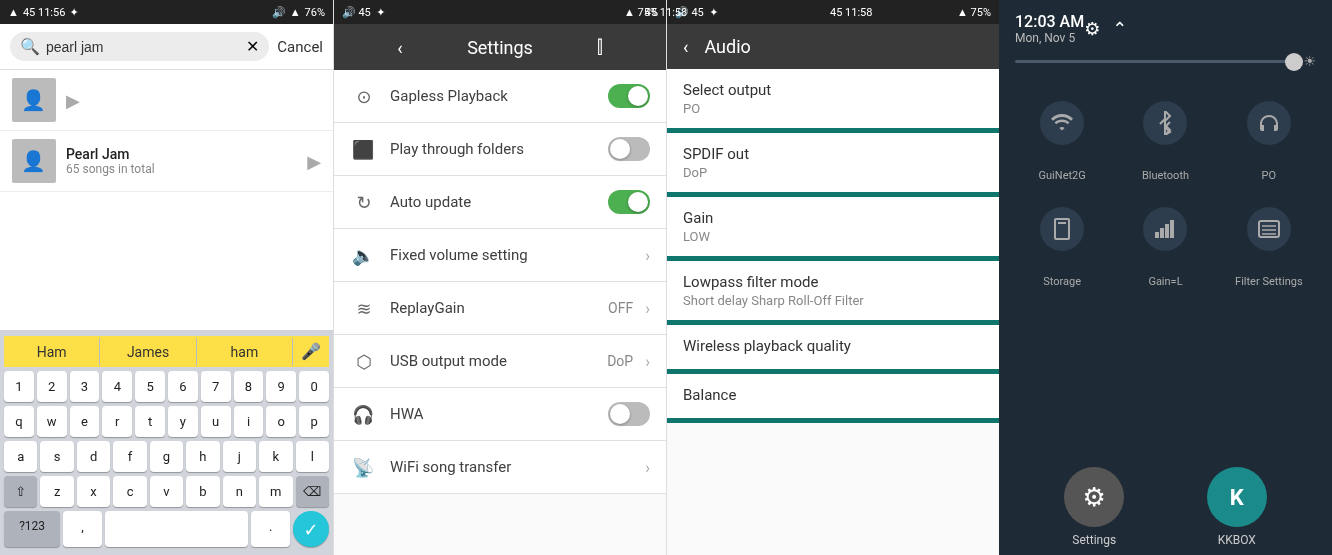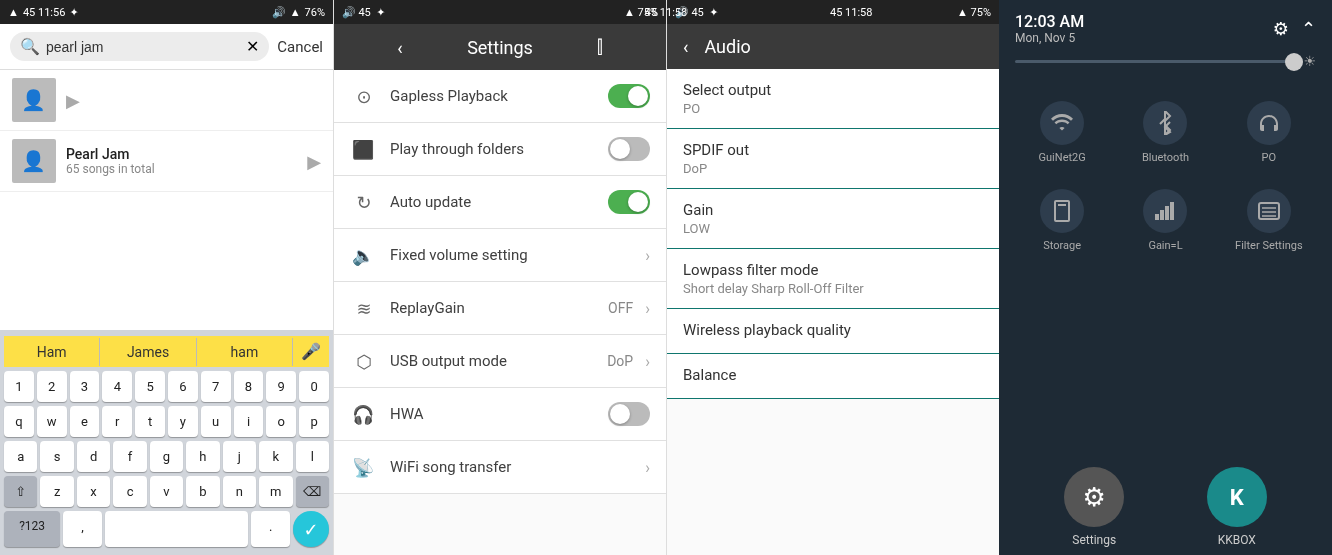--- a/index.html
+++ b/index.html
@@ -222,41 +222,41 @@
       background: #3a3a3a;
       padding: 12px 16px;
       display: flex;
       align-items: center;
       gap: 16px;
     }
     .audio-title-bar span { color: #fff; font-size: 18px; font-weight: 400; }
     .audio-list { flex: 1; overflow-y: auto; }
     .audio-item {
       padding: 12px 16px;
-      border-bottom: 1px solid #0f766e;
+      border-bottom: 5px solid #0f766e;
       background: #fff;
       cursor: pointer;
     }
     .audio-item-title { font-size: 15px; color: #333; margin-bottom: 2px; }
     .audio-item-sub { font-size: 13px; color: #888; }
 
     
     .panel-quick {
       width: 333px;
       height: 555px;
       background: #1e2a35;
       display: flex;
       flex-direction: column;
       flex-shrink: 0;
     }
     .quick-header {
       padding: 12px 16px 8px;
       display: flex;
       align-items: center;
-      justify-content: space-between;
+      justify-content: flex-start;
     }
     .quick-time { color: #fff; font-size: 16px; font-weight: 500; }
     .quick-date { color: #bbb; font-size: 12px; }
     .quick-header-icons { display: flex; gap: 12px; align-items: center; color: #fff; font-size: 18px; cursor: pointer; }
 
     .brightness-row {
       padding: 0 16px 12px;
       display: flex;
       align-items: center;
       gap: 8px;
@@ -284,21 +284,21 @@
       display: grid;
       grid-template-columns: repeat(3, 1fr);
       gap: 1px;
       padding: 8px 12px;
     }
     .quick-tile {
       display: flex;
       flex-direction: column;
       align-items: center;
       padding: 12px 4px;
-      gap: 6px;
+      gap: 24px;
       cursor: pointer;
     }
     .quick-tile-icon {
       width: 44px;
       height: 44px;
       border-radius: 50%;
       display: flex;
       align-items: center;
       justify-content: center;
       background: #2e3d4d;

